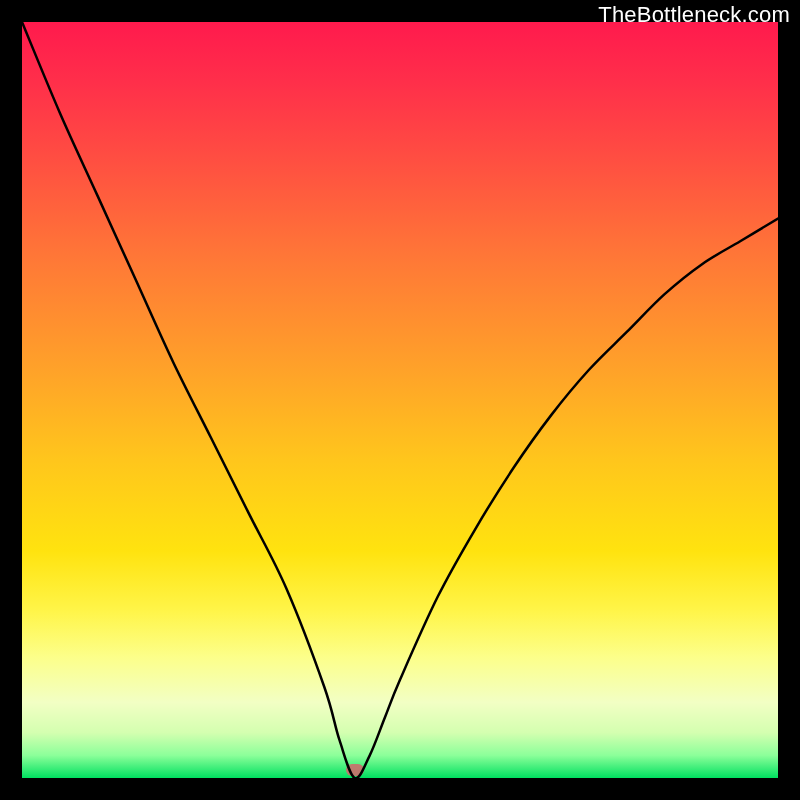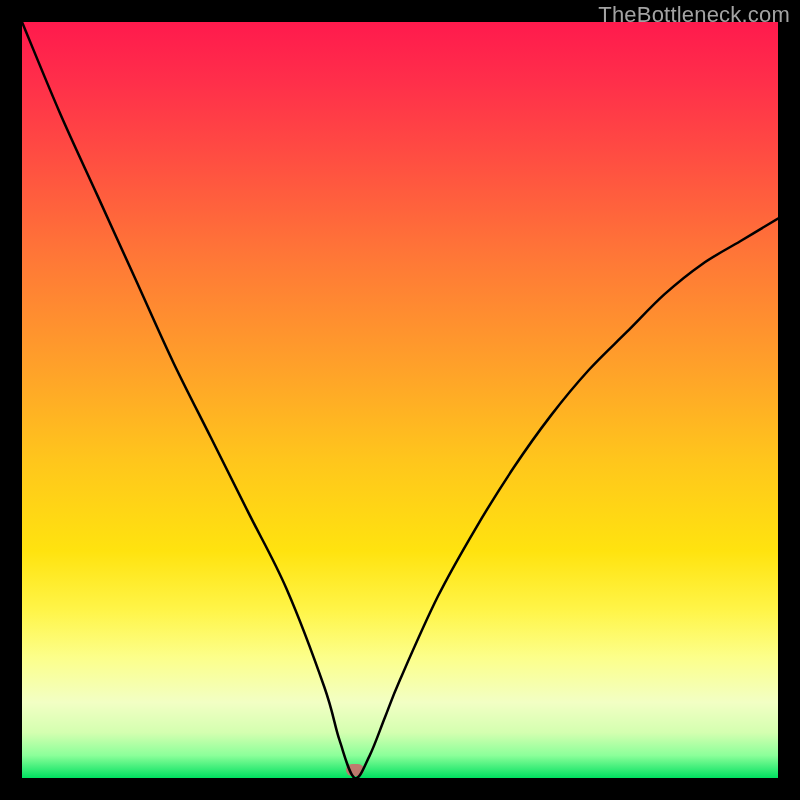--- a/index.html
+++ b/index.html
@@ -14,21 +14,21 @@
   .frame {
     position: relative;
     width: 800px;
     height: 800px;
     background: #000;
   }
   .watermark {
     position: absolute;
     top: 2px;
     right: 10px;
-    color: #a3a3a3;
+    color: #ffffff;
     font-size: 22px;
     font-weight: 500;
     letter-spacing: 0.2px;
     z-index: 3;
     margin-left: 29px;
   }
   .plot-area {
     position: absolute;
     left: 22px;
     top: 22px;

